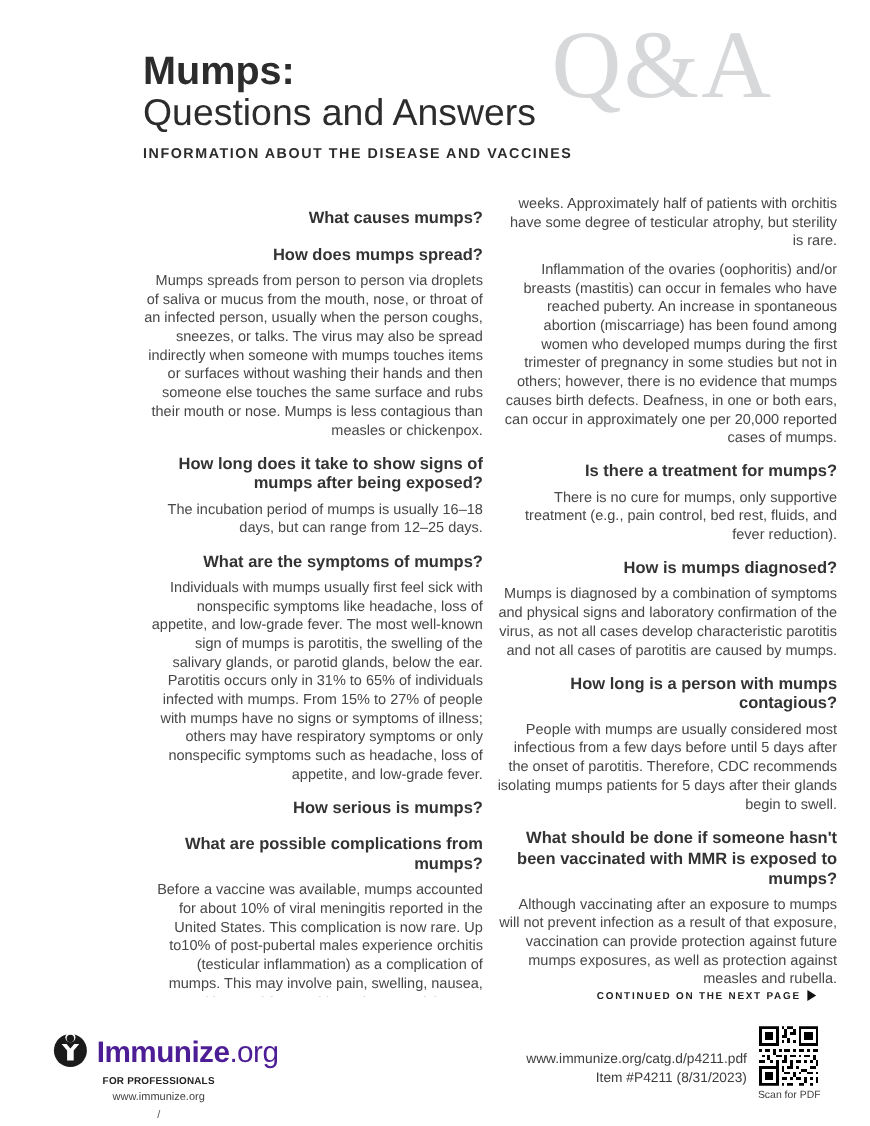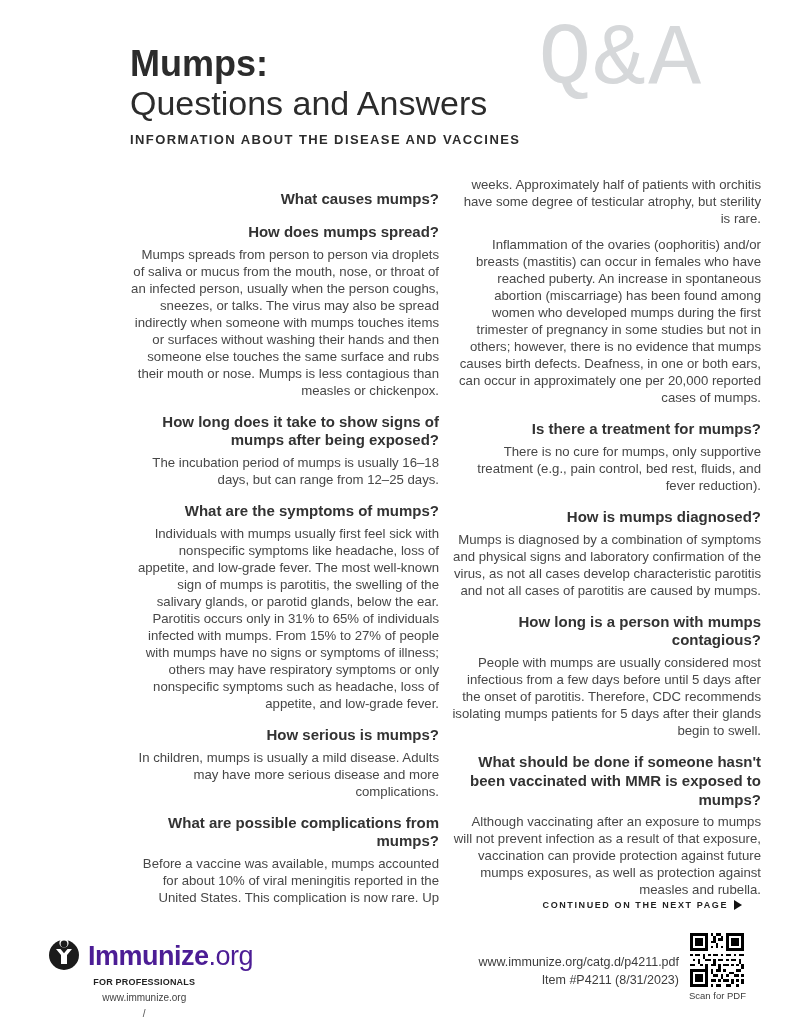--- a/index.html
+++ b/index.html
@@ -9,21 +9,21 @@
     margin:0 auto;
     background:#ffffff;
     font-family:"Liberation Sans", sans-serif;
     color:#474747;
     overflow:hidden;
     box-sizing:border-box;
   }
   
   .watermark{
     position:absolute;top:16px;right:88px;
-    font-family:Liberation Mono, monospace;
+    font-family:Liberation Serif, serif;
     font-size:88px;line-height:1;
     color:#d6d8da;
     letter-spacing:2px;
   }
   header{position:absolute;left:130px;top:44px;width:540px;}
   .title-bold{
     font-size:36px;font-weight:bold;color:#2c2c2c;line-height:1.1;margin:0;
   }
   .title-regular{
     font-size:34px;font-weight:normal;color:#2c2c2c;line-height:1.15;margin:0;
@@ -104,21 +104,20 @@
   <main class="columns">
     <div class="col">
         <h3 class="q">What causes mumps?</h3>
         <h3 class="q">How does mumps spread?</h3>
         <p class="a">Mumps spreads from person to person via droplets of saliva or mucus from the mouth, nose, or throat of an infected person, usually when the person coughs, sneezes, or talks. The virus may also be spread indirectly when someone with mumps touches items or surfaces without washing their hands and then someone else touches the same surface and rubs their mouth or nose. Mumps is less contagious than measles or chickenpox.</p>
         <h3 class="q">How long does it take to show signs of mumps after being exposed?</h3>
         <p class="a">The incubation period of mumps is usually 16–18 days, but can range from 12–25 days.</p>
         <h3 class="q">What are the symptoms of mumps?</h3>
         <p class="a">Individuals with mumps usually first feel sick with nonspecific symptoms like headache, loss of appetite, and low-grade fever. The most well-known sign of mumps is parotitis, the swelling of the salivary glands, or parotid glands, below the ear. Parotitis occurs only in 31% to 65% of individuals infected with mumps. From 15% to 27% of people with mumps have no signs or symptoms of illness; others may have respiratory symptoms or only nonspecific symptoms such as headache, loss of appetite, and low-grade fever.</p>
         <h3 class="q">How serious is mumps?</h3>
-        <p class="a">In children, mumps is usually a mild disease. Adults may have more serious disease and more complications.</p>
         <h3 class="q">What are possible complications from mumps?</h3>
         <p class="a">Before a vaccine was available, mumps accounted for about 10% of viral meningitis reported in the United States. This complication is now rare. Up to10% of post-pubertal males experience orchitis (testicular inflammation) as a complication of mumps. This may involve pain, swelling, nausea, vomiting, and fever, with tenderness of the area possibly lasting for</p>
       </div>
     <div class="col">
         <p class="a">weeks. Approximately half of patients with orchitis have some degree of testicular atrophy, but sterility is rare.</p>
         <p class="a">Inflammation of the ovaries (oophoritis) and/or breasts (mastitis) can occur in females who have reached puberty. An increase in spontaneous abortion (miscarriage) has been found among women who developed mumps during the first trimester of pregnancy in some studies but not in others; however, there is no evidence that mumps causes birth defects. Deafness, in one or both ears, can occur in approximately one per 20,000 reported cases of mumps.</p>
         <h3 class="q">Is there a treatment for mumps?</h3>
         <p class="a">There is no cure for mumps, only supportive treatment (e.g., pain control, bed rest, fluids, and fever reduction).</p>
         <h3 class="q">How is mumps diagnosed?</h3>
         <p class="a">Mumps is diagnosed by a combination of symptoms and physical signs and laboratory confirmation of the virus, as not all cases develop characteristic parotitis and not all cases of parotitis are caused by mumps.</p>

